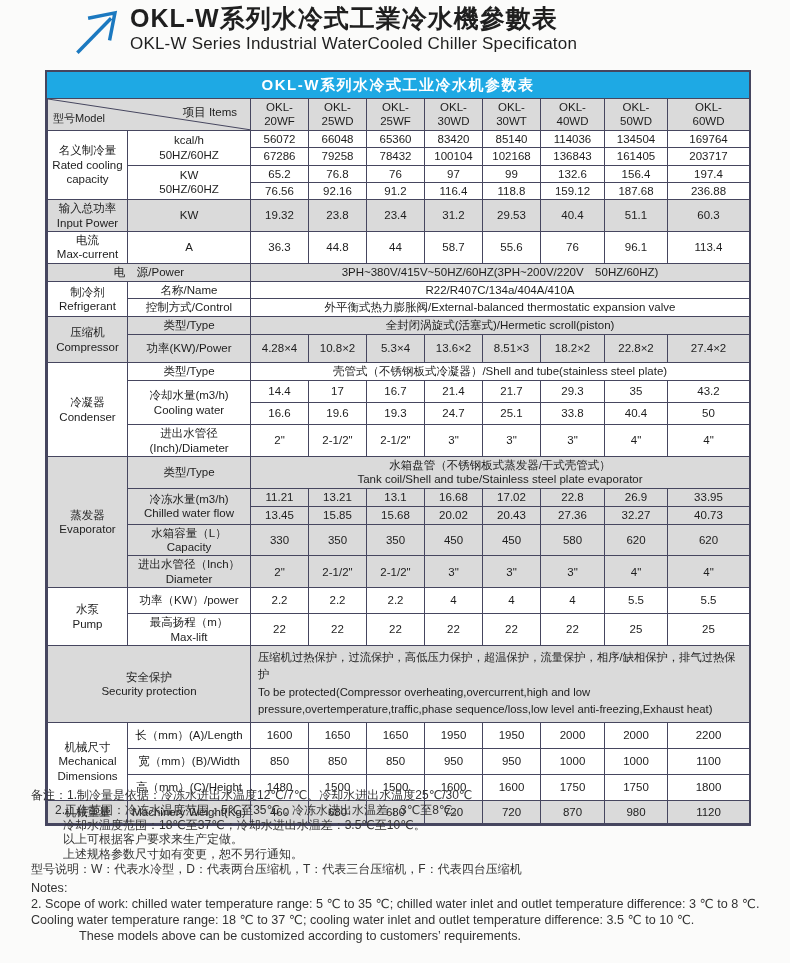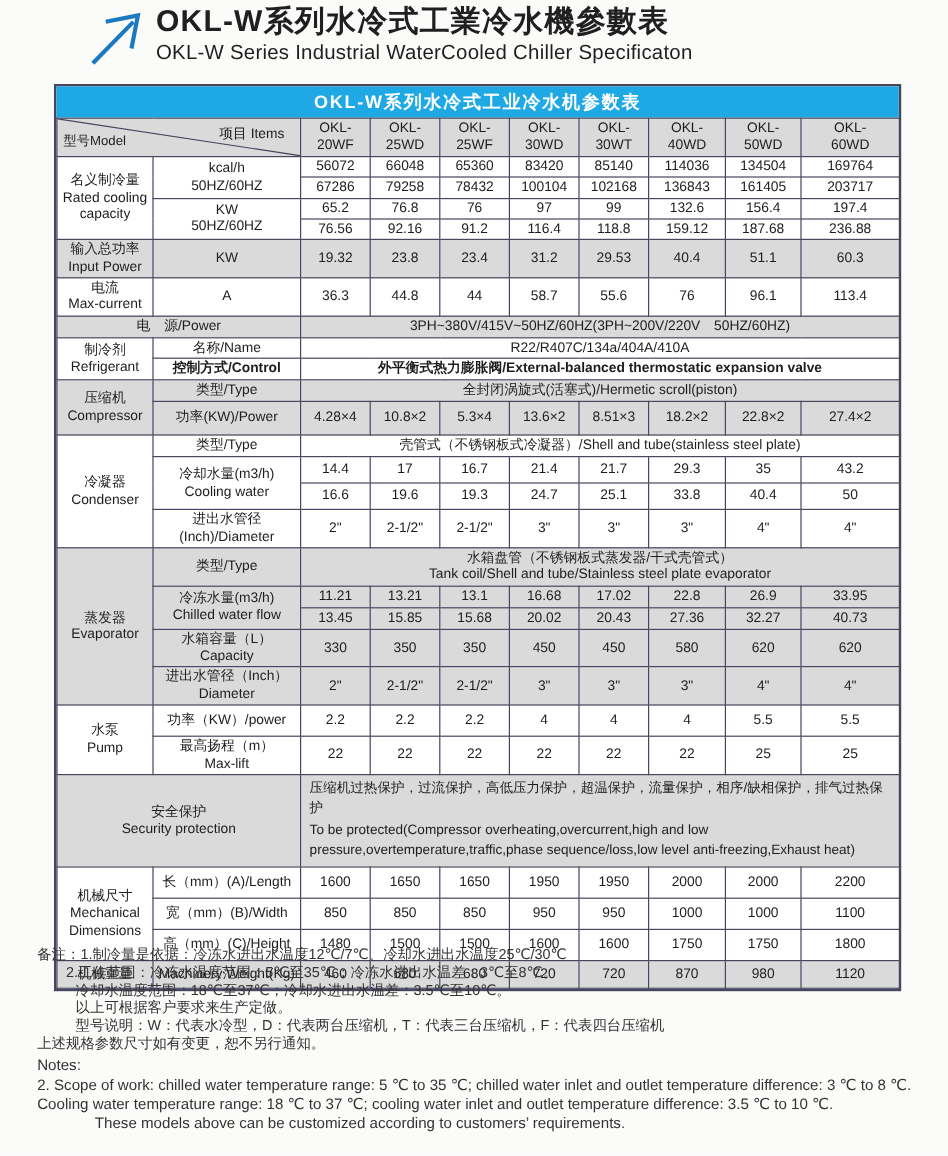--- a/index.html
+++ b/index.html
@@ -168,21 +168,21 @@
         <tr class="g" style="height: 18px;">
           <td colspan="2" class="c2m">电　源/Power</td>
           <td colspan="8" class="mrg">3PH~380V/415V~50HZ/60HZ(3PH~200V/220V　50HZ/60HZ)</td>
         </tr>
         <tr style="height: 17px;">
           <td rowspan="2" class="c1">制冷剂
 Refrigerant</td>
           <td class="c2">名称/Name</td>
           <td colspan="8" class="mrg">R22/R407C/134a/404A/410A</td>
         </tr>
-        <tr style="height: 18px; font-weight: bold;">
+        <tr style="height: 18px;">
           <td class="c2">控制方式/Control</td>
           <td colspan="8" class="mrg">外平衡式热力膨胀阀/External-balanced thermostatic expansion valve</td>
         </tr>
         <tr class="g" style="height: 18px;">
           <td rowspan="2" class="c1">压缩机
 Compressor</td>
           <td class="c2">类型/Type</td>
           <td colspan="8" class="mrg">全封闭涡旋式(活塞式)/Hermetic scroll(piston)</td>
         </tr>
         <tr class="g" style="height: 28px;">
@@ -372,22 +372,22 @@
       </tbody>
   </table>
 </div>
 
 <div class="notes">
   <div class="nz">
       <div>备注：1.制冷量是依据：冷冻水进出水温度12℃/7℃、冷却水进出水温度25℃/30℃</div>
       <div>2.工作范围：冷冻水温度范围：5℃至35℃；冷冻水进出水温差：3℃至8℃。</div>
       <div>冷却水温度范围：18℃至37℃；冷却水进出水温差：3.5℃至10℃。</div>
       <div>以上可根据客户要求来生产定做。</div>
+      <div>上述规格参数尺寸如有变更，恕不另行通知。</div>
       <div>型号说明：W：代表水冷型，D：代表两台压缩机，T：代表三台压缩机，F：代表四台压缩机</div>
-      <div>上述规格参数尺寸如有变更，恕不另行通知。</div>
     </div>
   <div class="ne">
       <div>Notes:</div>
       <div>2. Scope of work: chilled water temperature range: 5 ℃ to 35 ℃; chilled water inlet and outlet temperature difference: 3 ℃ to 8 ℃.</div>
       <div>Cooling water temperature range: 18 ℃ to 37 ℃; cooling water inlet and outlet temperature difference: 3.5 ℃ to 10 ℃.</div>
       <div>These models above can be customized according to customers’ requirements.</div>
     </div>
 </div>
 
 </body></html>

